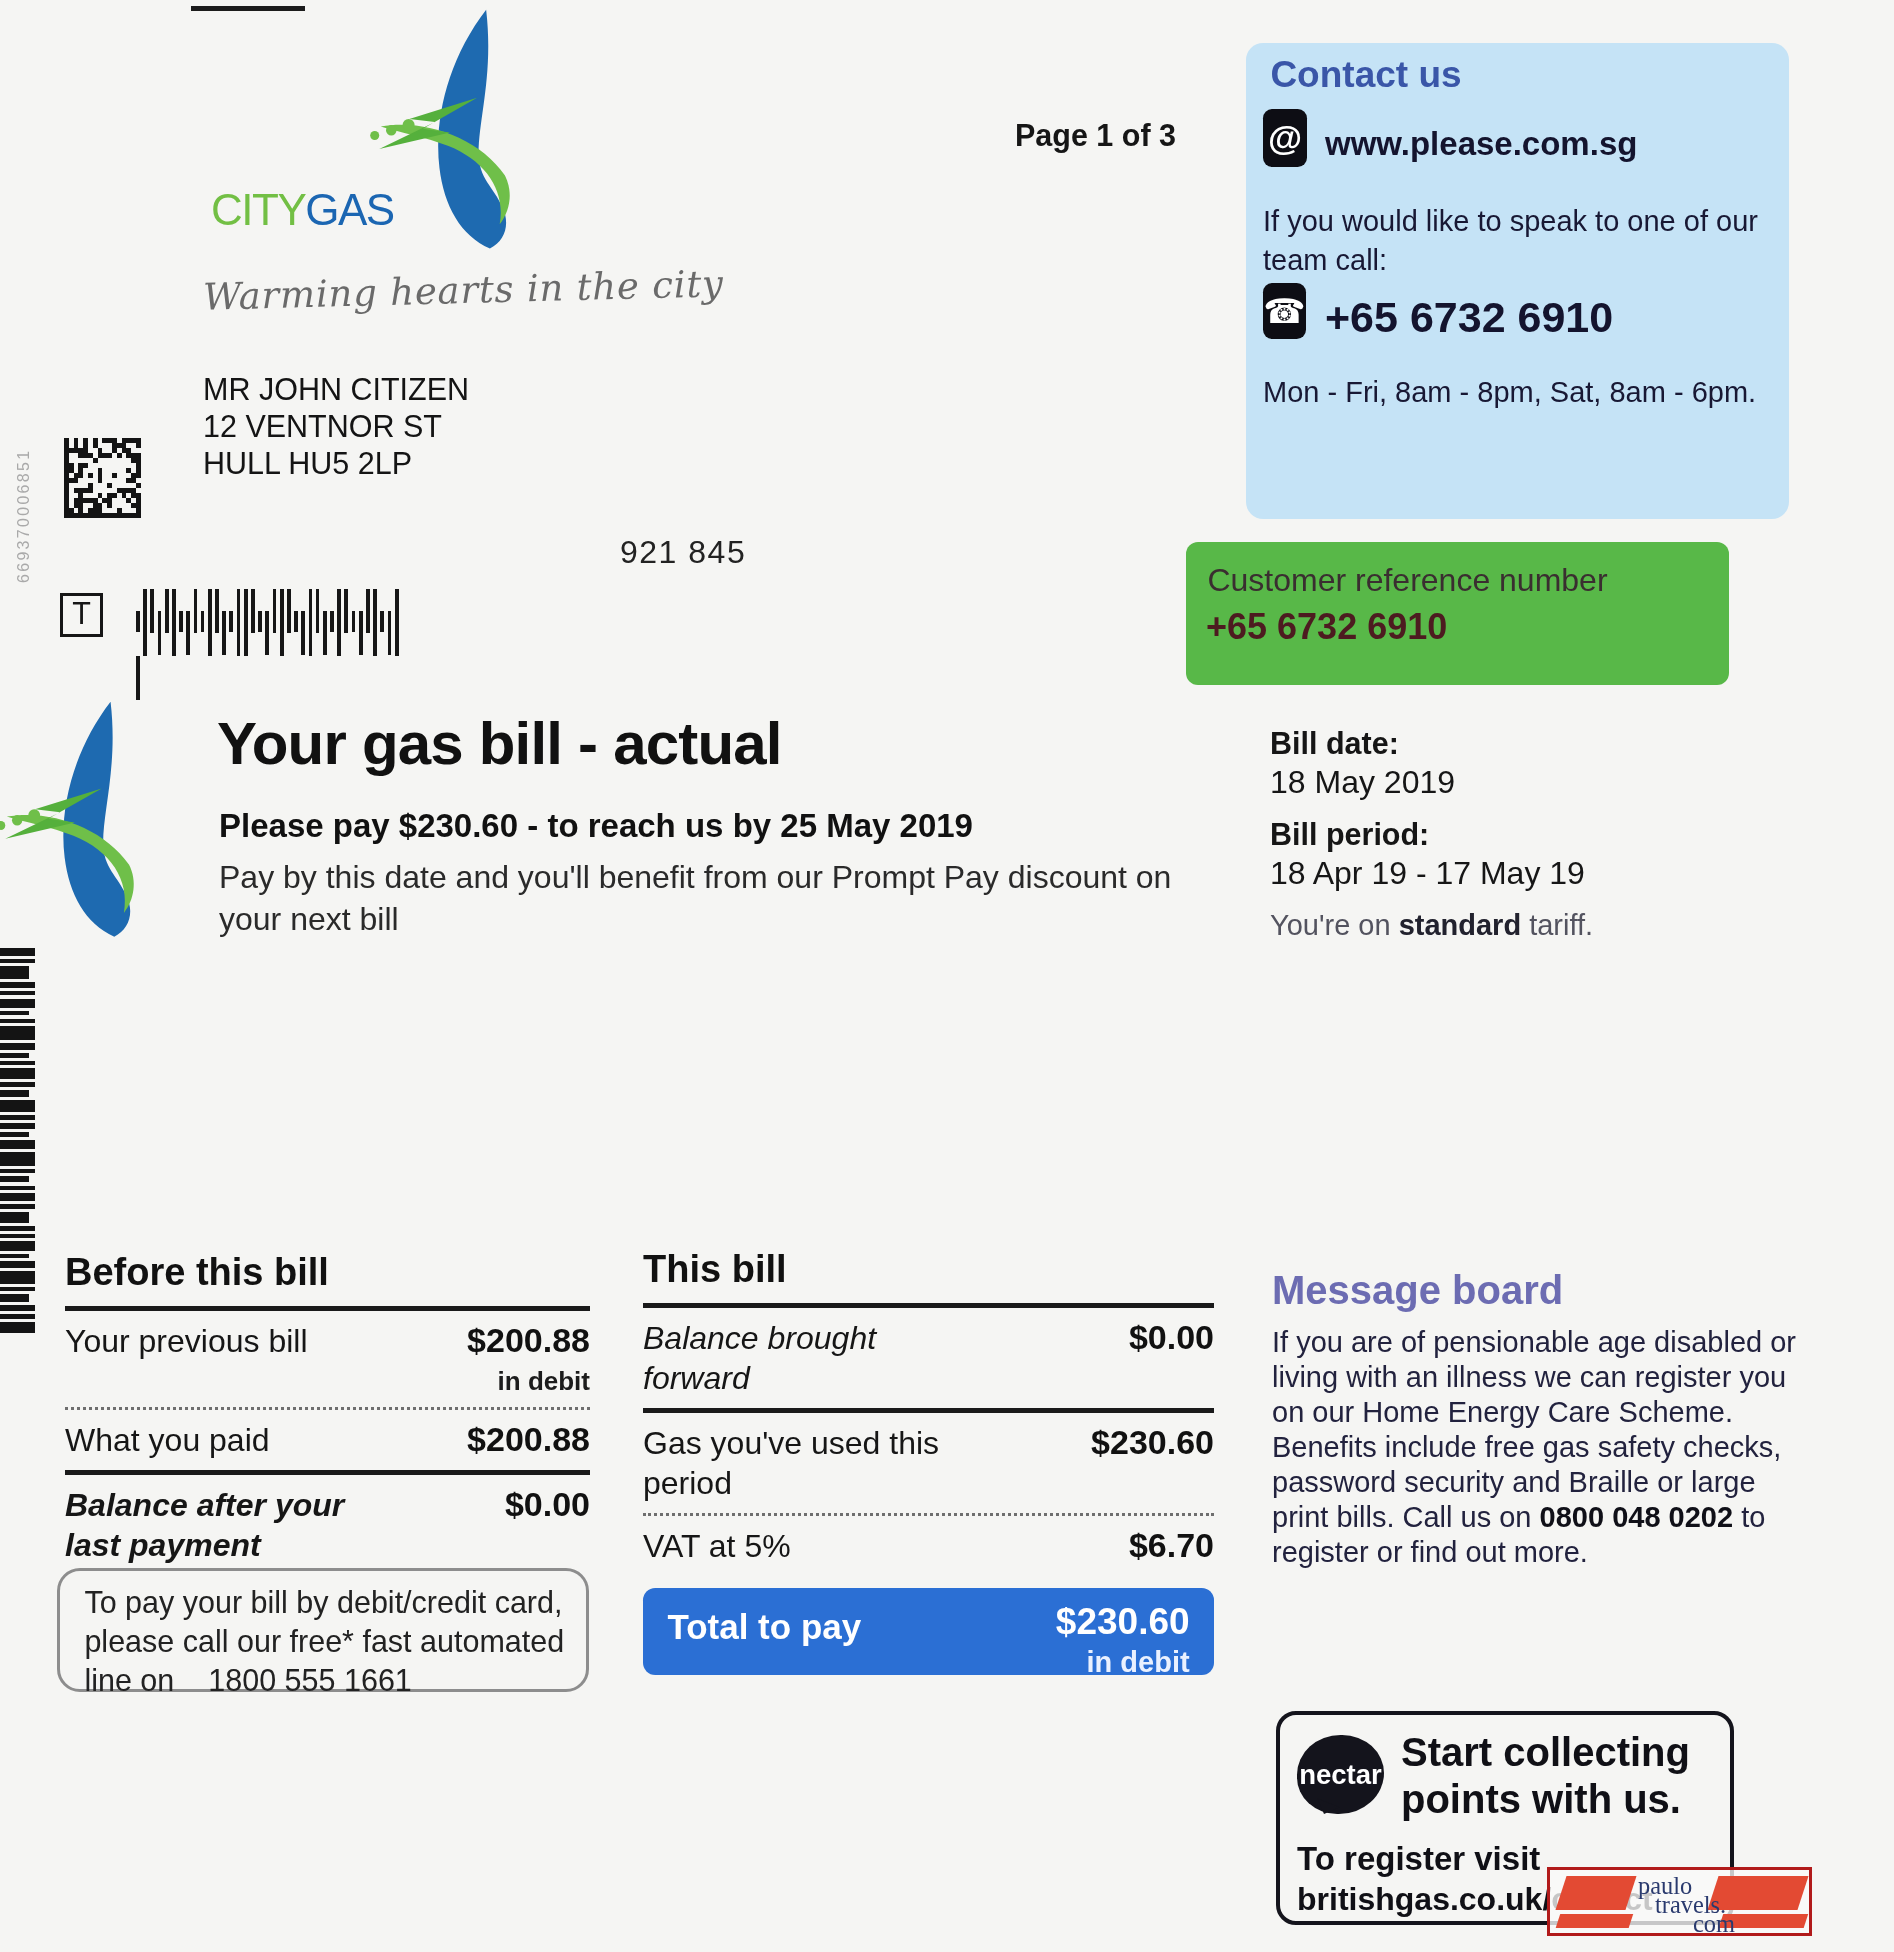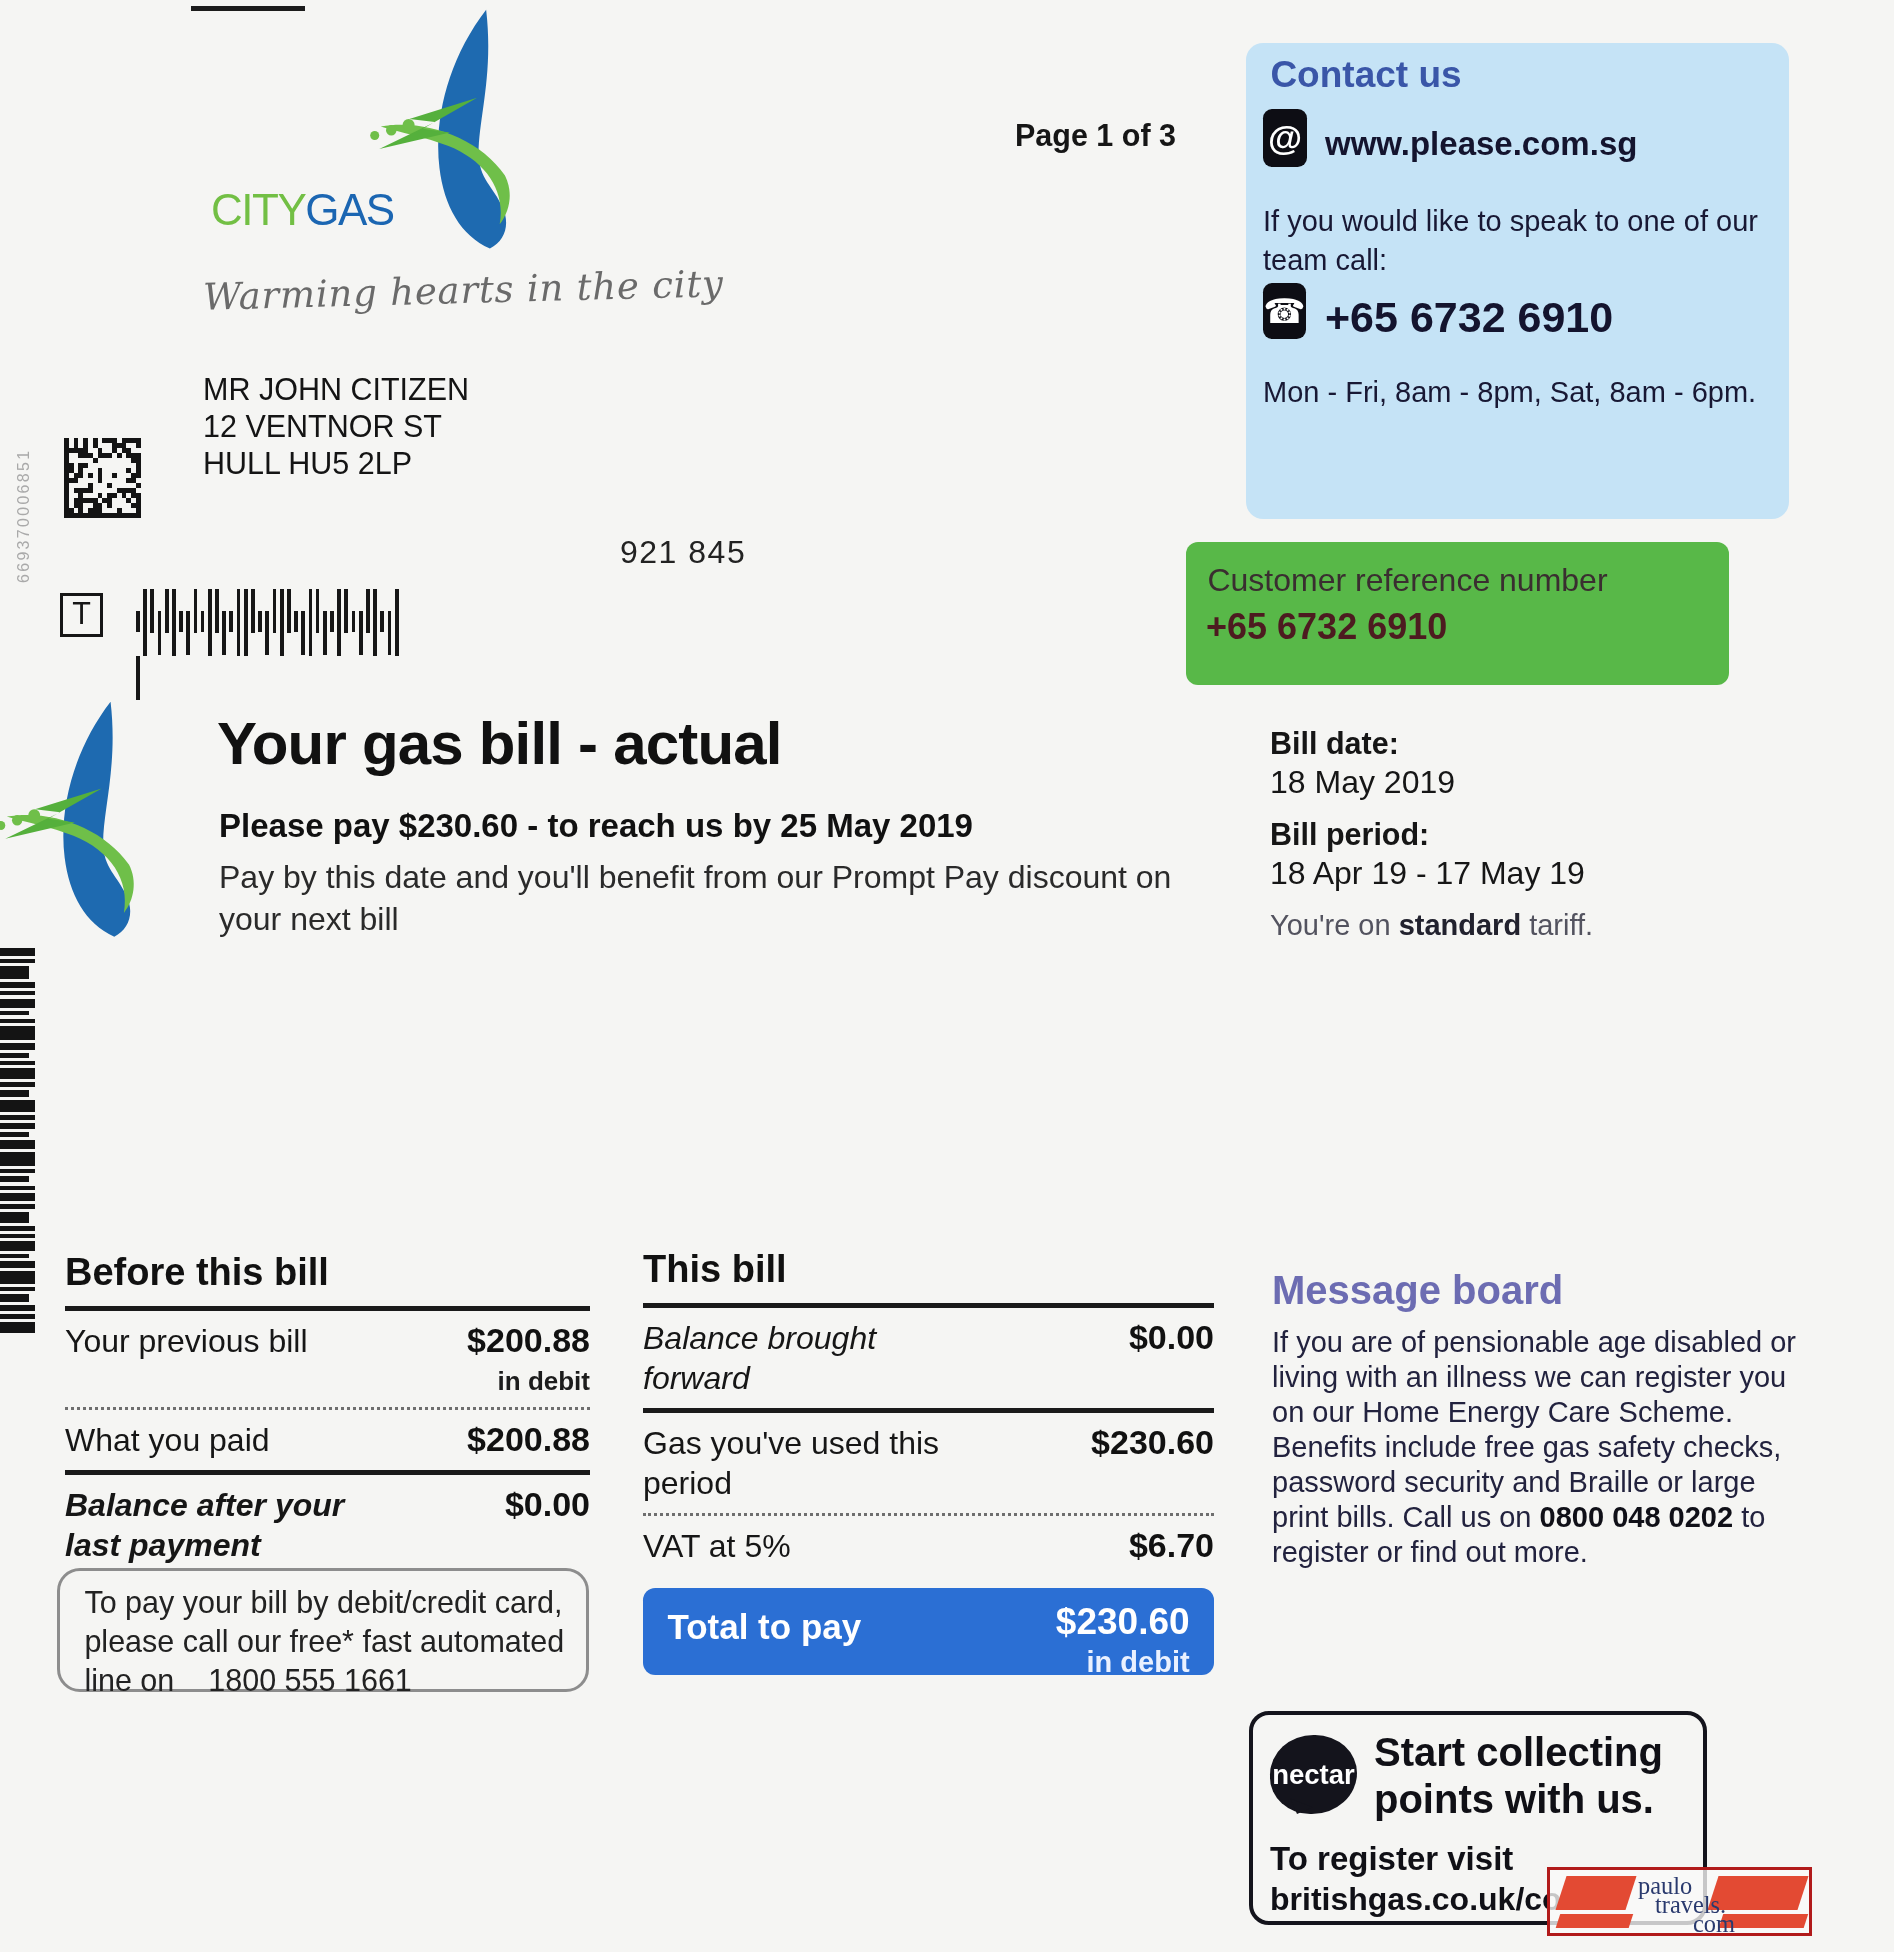--- a/index.html
+++ b/index.html
@@ -76,21 +76,21 @@
   .total-bar .tlab { color:#fff; font-size:35px; font-weight:800; padding-top:6.1px; }
   .total-bar .tval { color:#fff; font-size:37px; font-weight:800; text-align:right; }
   .total-bar .tnote { color:#eaf1ff; font-size:29px; font-weight:700; text-align:right; margin-top:3.1px; }
 
   
   .mb-title { font-size:40px; font-weight:800; color:#6c6cb2; }
   .mb-body { font-size:29px; line-height:35px; color:#22223e; margin-top:12.2px; }
   .mb-body b { color:#101018; }
 
   
-  .nectar-box { left:1249px; top:1711px; width:458px; height:214px; border:4.6px solid #14141c; border-radius:20px; }
+  .nectar-box { left:1276px; top:1711px; width:458px; height:214px; border:4.6px solid #14141c; border-radius:20px; }
   .nectar-blob { left:17px; top:20px; width:87px; height:79px; background:#14141c; border-radius:52% 50% 54% 48%; display:flex; align-items:center; justify-content:center; color:#fff; font-size:27.5px; font-weight:800; }
   .nectar-blob::after { content:""; position:absolute; left:15.3px; bottom:-12.2px; border:12.2px solid transparent; border-top-color:#14141c; transform:rotate(22deg); }
   .nec-head { font-size:40px; font-weight:800; color:#101016; line-height:47px; }
   .nec-reg { font-size:33px; font-weight:800; color:#101016; }
   .nec-url { font-size:32px; font-weight:800; color:#101016; }
 
   
   .wmark { left:1547px; top:1867px; width:265px; height:69px; border:3.8px solid #b11a1a; background:rgba(250,250,248,0.78); z-index:9;text-align:right; }
   .wmark .red { position:absolute; background:#e34a33; transform:skewX(-18deg); }
   .wmark .txt { position:absolute; font-family:"Liberation Serif", serif; font-size:24.4px; color:#2a3a6e; }

